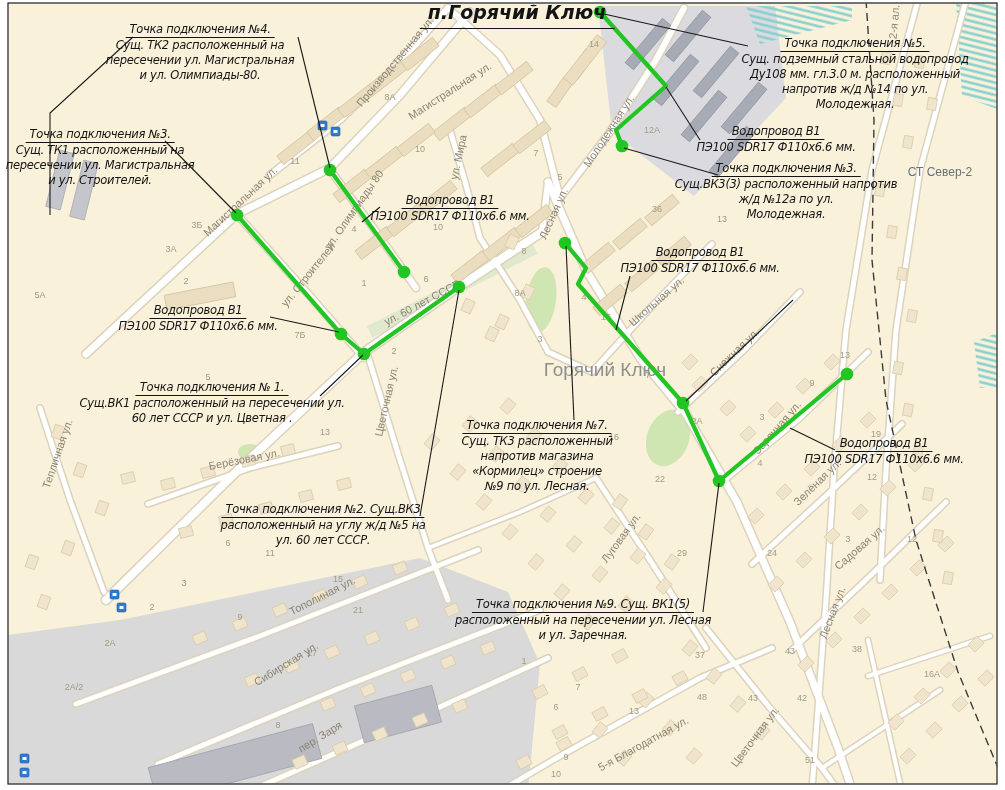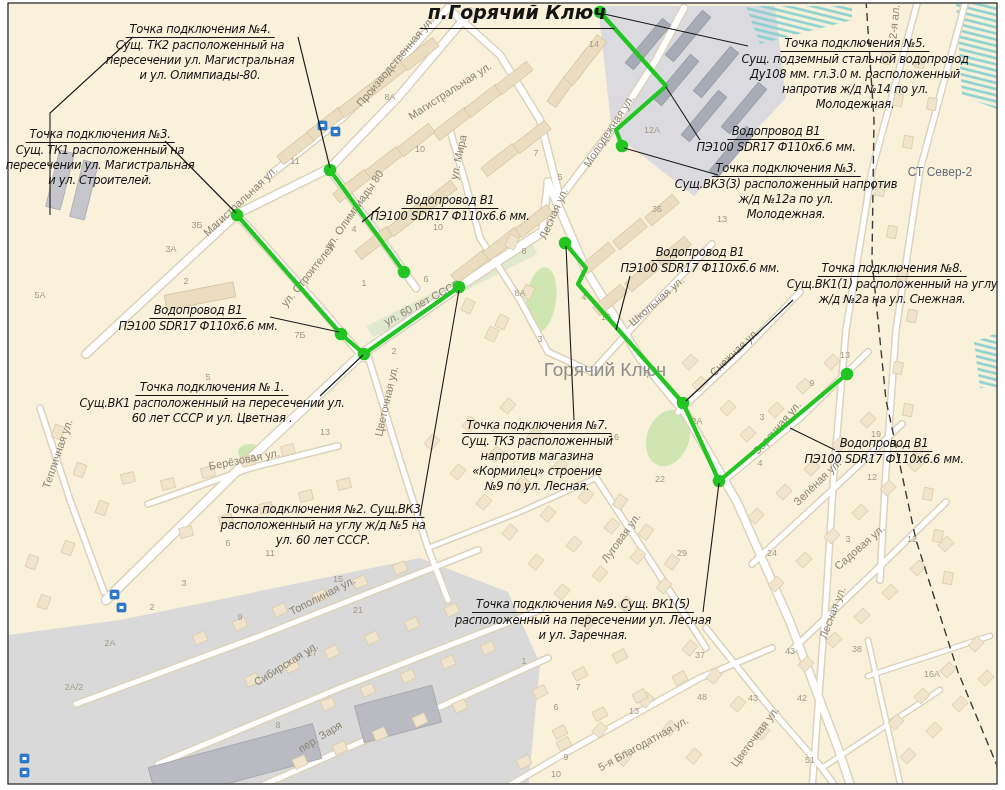--- a/index.html
+++ b/index.html
@@ -458,25 +458,20 @@
       <div class="ann" style="left: 786px; top: 161px;">
         <div><span class="u">Точка подключения №3.</span></div>
         <div>Сущ.ВК3(3) расположенный напротив</div>
         <div>ж/д №12а по ул.</div>
         <div>Молодежная.</div>
       </div>
       <div class="ann" style="left: 700px; top: 245px;">
         <div><span class="u">Водопровод В1</span></div>
         <div>ПЭ100 SDR17 Ф110х6.6 мм.</div>
       </div>
-      <div class="ann" style="left: 892px; top: 261px;">
-        <div><span class="u">Точка подключения №8.</span></div>
-        <div>Сущ.ВК1(1) расположенный на углу</div>
-        <div>ж/д №2а на ул. Снежная.</div>
-      </div>
       <div class="ann" style="left: 198px; top: 303px;">
         <div><span class="u">Водопровод В1</span></div>
         <div>ПЭ100 SDR17 Ф110х6.6 мм.</div>
       </div>
       <div class="ann" style="left: 212px; top: 380px;">
         <div><span class="u">Точка подключения № 1.</span></div>
         <div>Сущ.ВК1 расположенный на пересечении ул.</div>
         <div>60 лет СССР и ул. Цветная .</div>
       </div>
       <div class="ann" style="left: 537px; top: 418px;">

